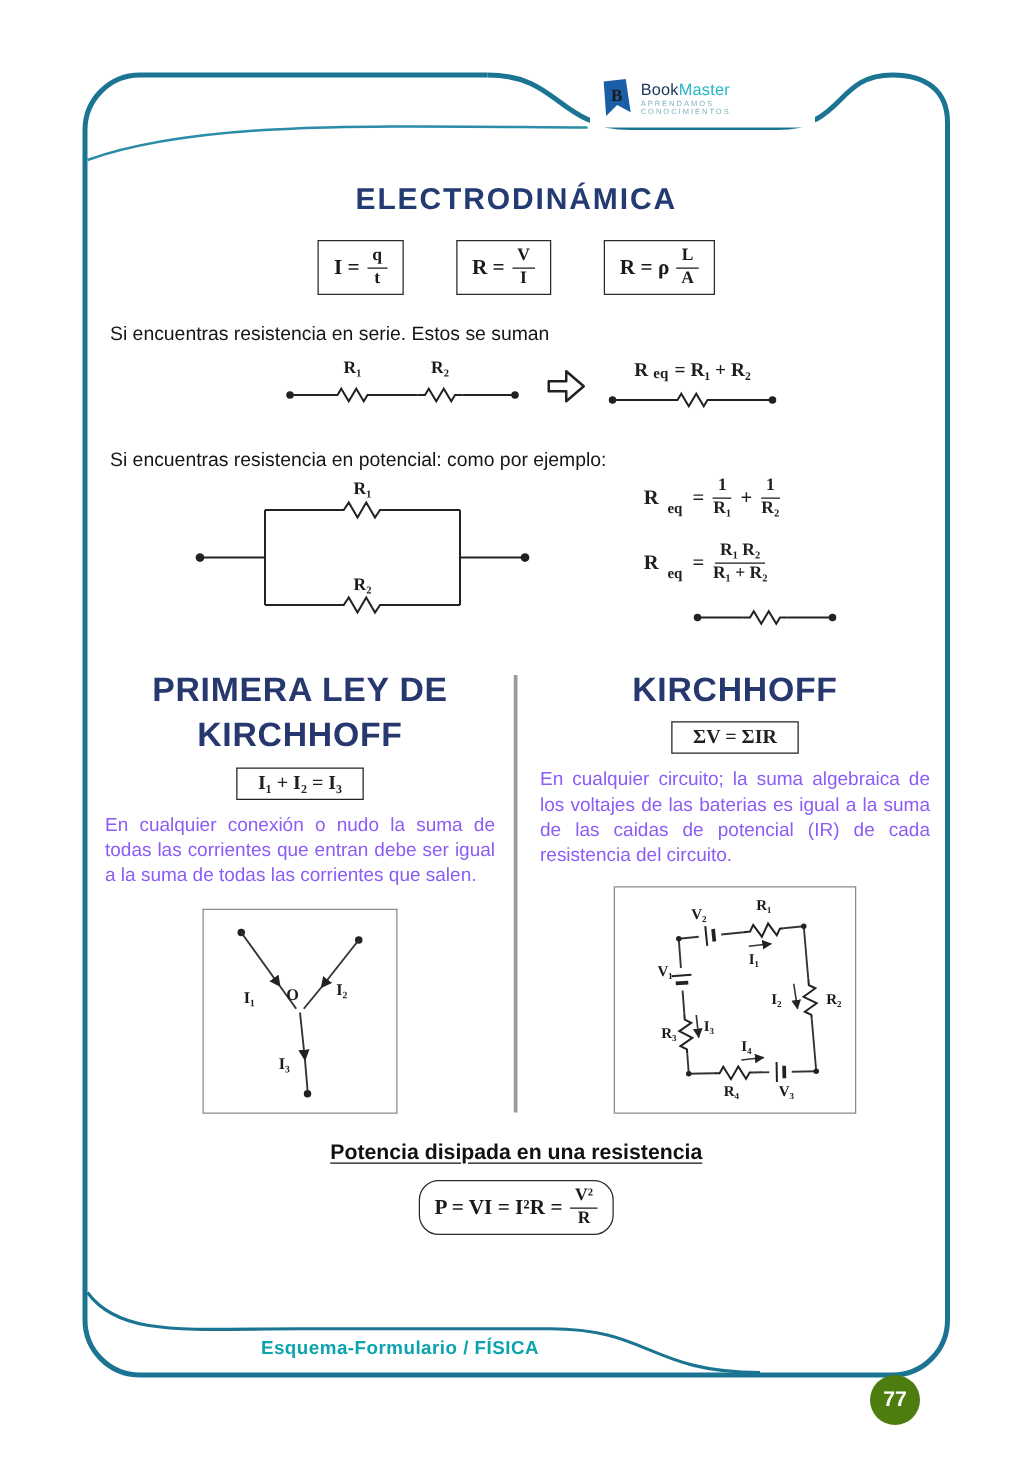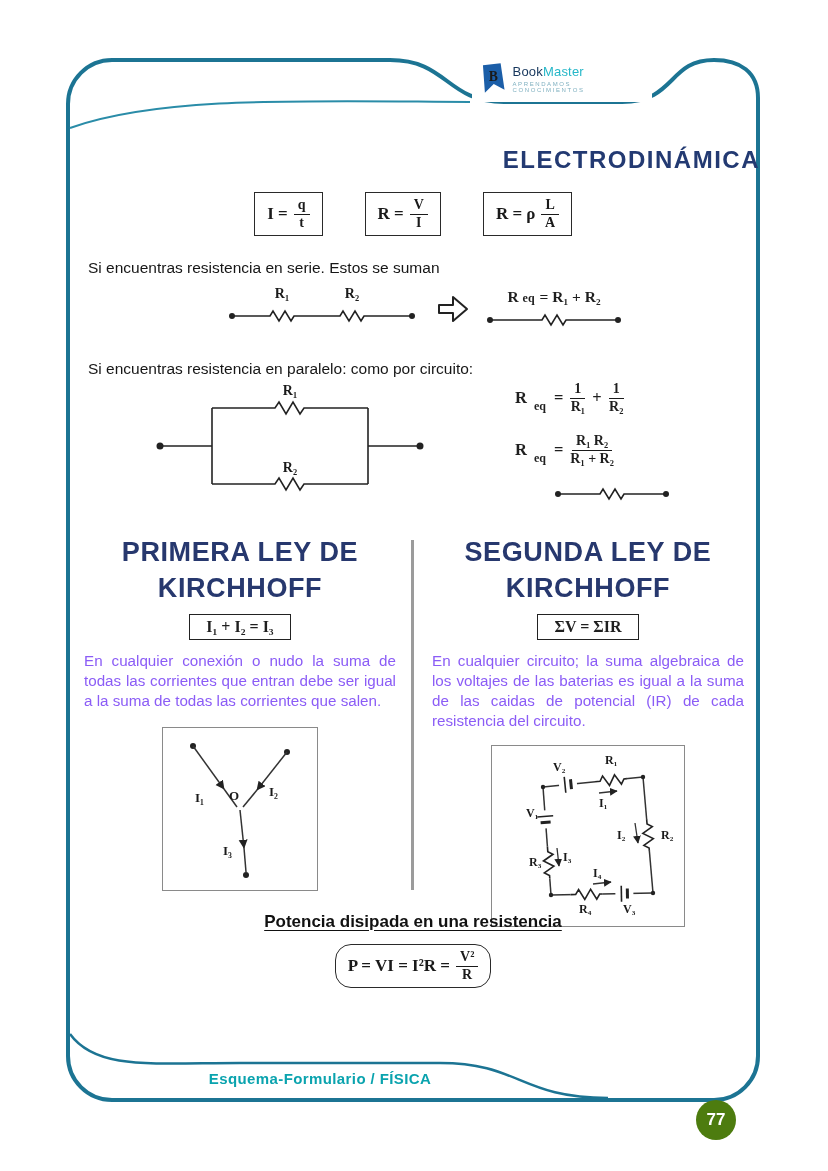--- a/index.html
+++ b/index.html
@@ -14,21 +14,21 @@
 
   
   .logo { position:absolute; left:472px; top:56px; width:180px; height:46px;
           display:flex; align-items:center; gap:7px; background:#fff; padding:2px 8px; }
   .logo-texts { display:flex; flex-direction:column; line-height:1; }
   .brandline { font-size:13px; font-weight:normal; letter-spacing:.2px; }
   .brand-book { color:#16365c; }
   .brand-master { color:#25b7c8; }
   .tagline { font-size:6px; letter-spacing:1.6px; color:#7fb0c0; margin-top:3px; }
 
-  .title { position:absolute; left:66px; top:146px; width:694px; text-align:right;
+  .title { position:absolute; left:66px; top:146px; width:694px; text-align:center;
            font-size:24px; font-weight:bold; color:#233a72; letter-spacing:1.5px; }
 
   .frow { position:absolute; left:66px; top:192px; width:694px; display:flex; justify-content:center; gap:42px; }
   .fbox { border:1.6px solid #2a2a2a; padding:5px 12px; display:inline-flex; align-items:center; gap:6px;
           font-family:"Liberation Serif", serif; font-size:17px; font-weight:bold; color:#1a1a1a; background:#fff; }
   .frac { display:inline-flex; flex-direction:column; align-items:center; line-height:1.05; font-size:14px; }
   .frac .num { padding:0 4px 1px; border-bottom:1.5px solid #1a1a1a; }
   .frac .den { padding-top:1px; }
   sub.eq { font-size:12px; align-self:flex-end; margin:0 1px 0 0; }
 
@@ -146,21 +146,21 @@
       <g transform="translate(70,12)">
           <path d="M-18 0 H18" stroke="#fff" stroke-width="11"></path>
         <path d="M-18 0 H-12 L-9 -5 L-3 5 L3 -5 L9 5 L12 0 H18" fill="none" stroke="#222" stroke-width="1.6"></path>
         </g>
       <circle cx="6" cy="12" r="3" fill="#222"></circle>
       <circle cx="134" cy="12" r="3" fill="#222"></circle>
     </svg>
   </div>
 </div>
 
-<div class="intro" style="top:360px;">Si encuentras resistencia en paralelo: como por circuito:</div>
+<div class="intro" style="top:360px;">Si encuentras resistencia en potencial: como por ejemplo:</div>
 
 <svg class="abs" style="left:150px; top:384px;" width="280" height="124" viewBox="0 0 280 124">
   <text x="140" y="11" font-size="14" text-anchor="middle">R₁</text>
   <line x1="10" y1="62" x2="62" y2="62" stroke="#222" stroke-width="1.6"></line>
   <line x1="62" y1="24" x2="62" y2="100" stroke="#222" stroke-width="1.6"></line>
   <line x1="62" y1="24" x2="218" y2="24" stroke="#222" stroke-width="1.6"></line>
   <line x1="62" y1="100" x2="218" y2="100" stroke="#222" stroke-width="1.6"></line>
   <line x1="218" y1="24" x2="218" y2="100" stroke="#222" stroke-width="1.6"></line>
   <line x1="218" y1="62" x2="268" y2="62" stroke="#222" stroke-width="1.6"></line>
   <g transform="translate(140,24)">
@@ -236,21 +236,20 @@
       <circle cx="81" cy="145" r="3" fill="#222"></circle>
       <text x="30" y="72" font-size="13">I₁</text>
       <text x="64" y="70" font-size="13">O</text>
       <text x="104" y="66" font-size="13">I₂</text>
       <text x="58" y="125" font-size="13">I₃</text>
     </svg>
   </div>
 </div>
 
 <div class="col" style="left:432px; top:534px;">
-  <div class="col-h">SEGUNDA LEY DE</div>
   <div class="col-h">KIRCHHOFF</div>
   <div class="col-fbox">ΣV = ΣIR</div>
   <div class="col-body">En cualquier circuito; la suma algebraica de los voltajes de las baterias es igual a la suma de las caidas de potencial (IR) de cada resistencia del circuito.</div>
   <div class="diagbox diagbox2">
     <svg width="190" height="178" viewBox="0 0 190 178">
 
       <line x1="50" y1="40" x2="150" y2="30" stroke="#333" stroke-width="1.5"></line>
       <line x1="150" y1="30" x2="160" y2="146" stroke="#333" stroke-width="1.5"></line>
       <line x1="58" y1="148" x2="160" y2="146" stroke="#333" stroke-width="1.5"></line>
       <line x1="50" y1="40" x2="58" y2="148" stroke="#333" stroke-width="1.5"></line>

